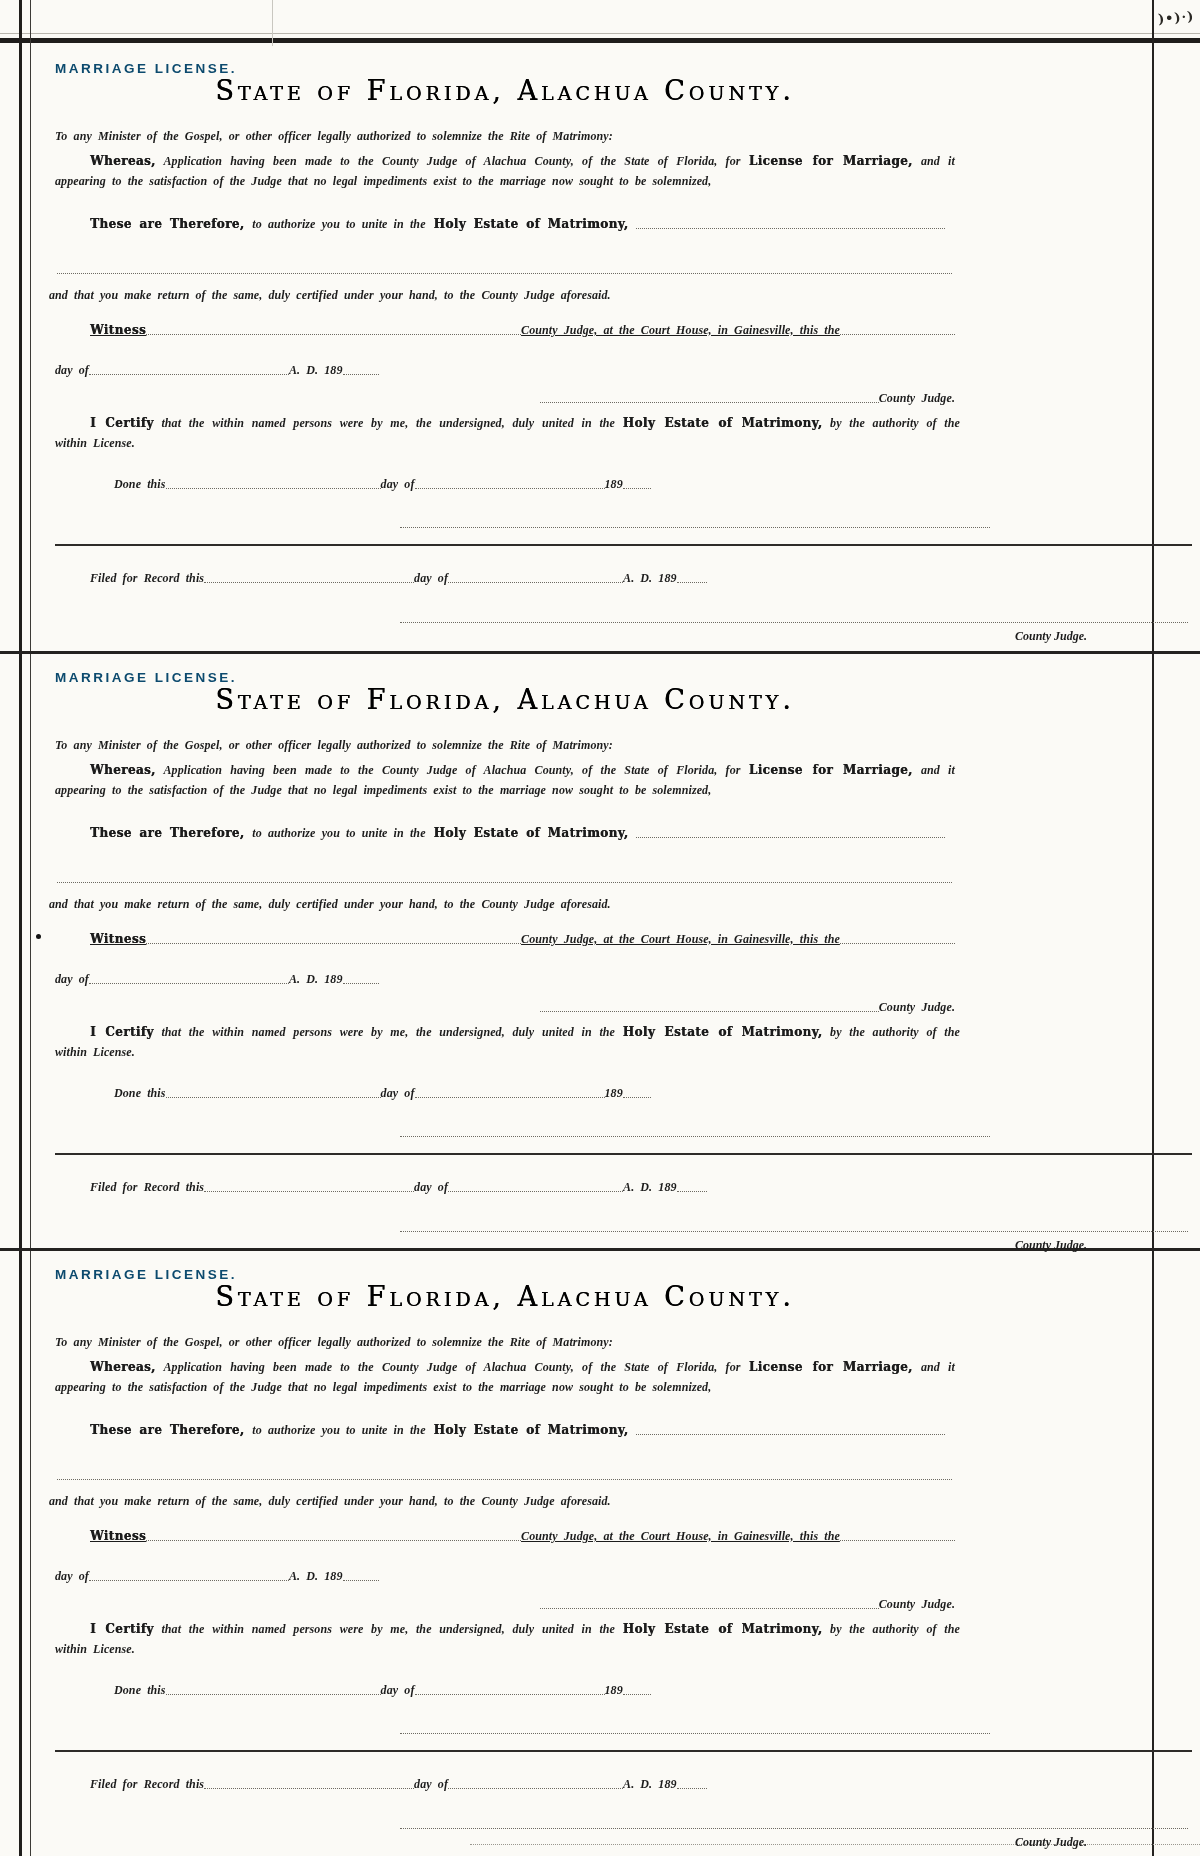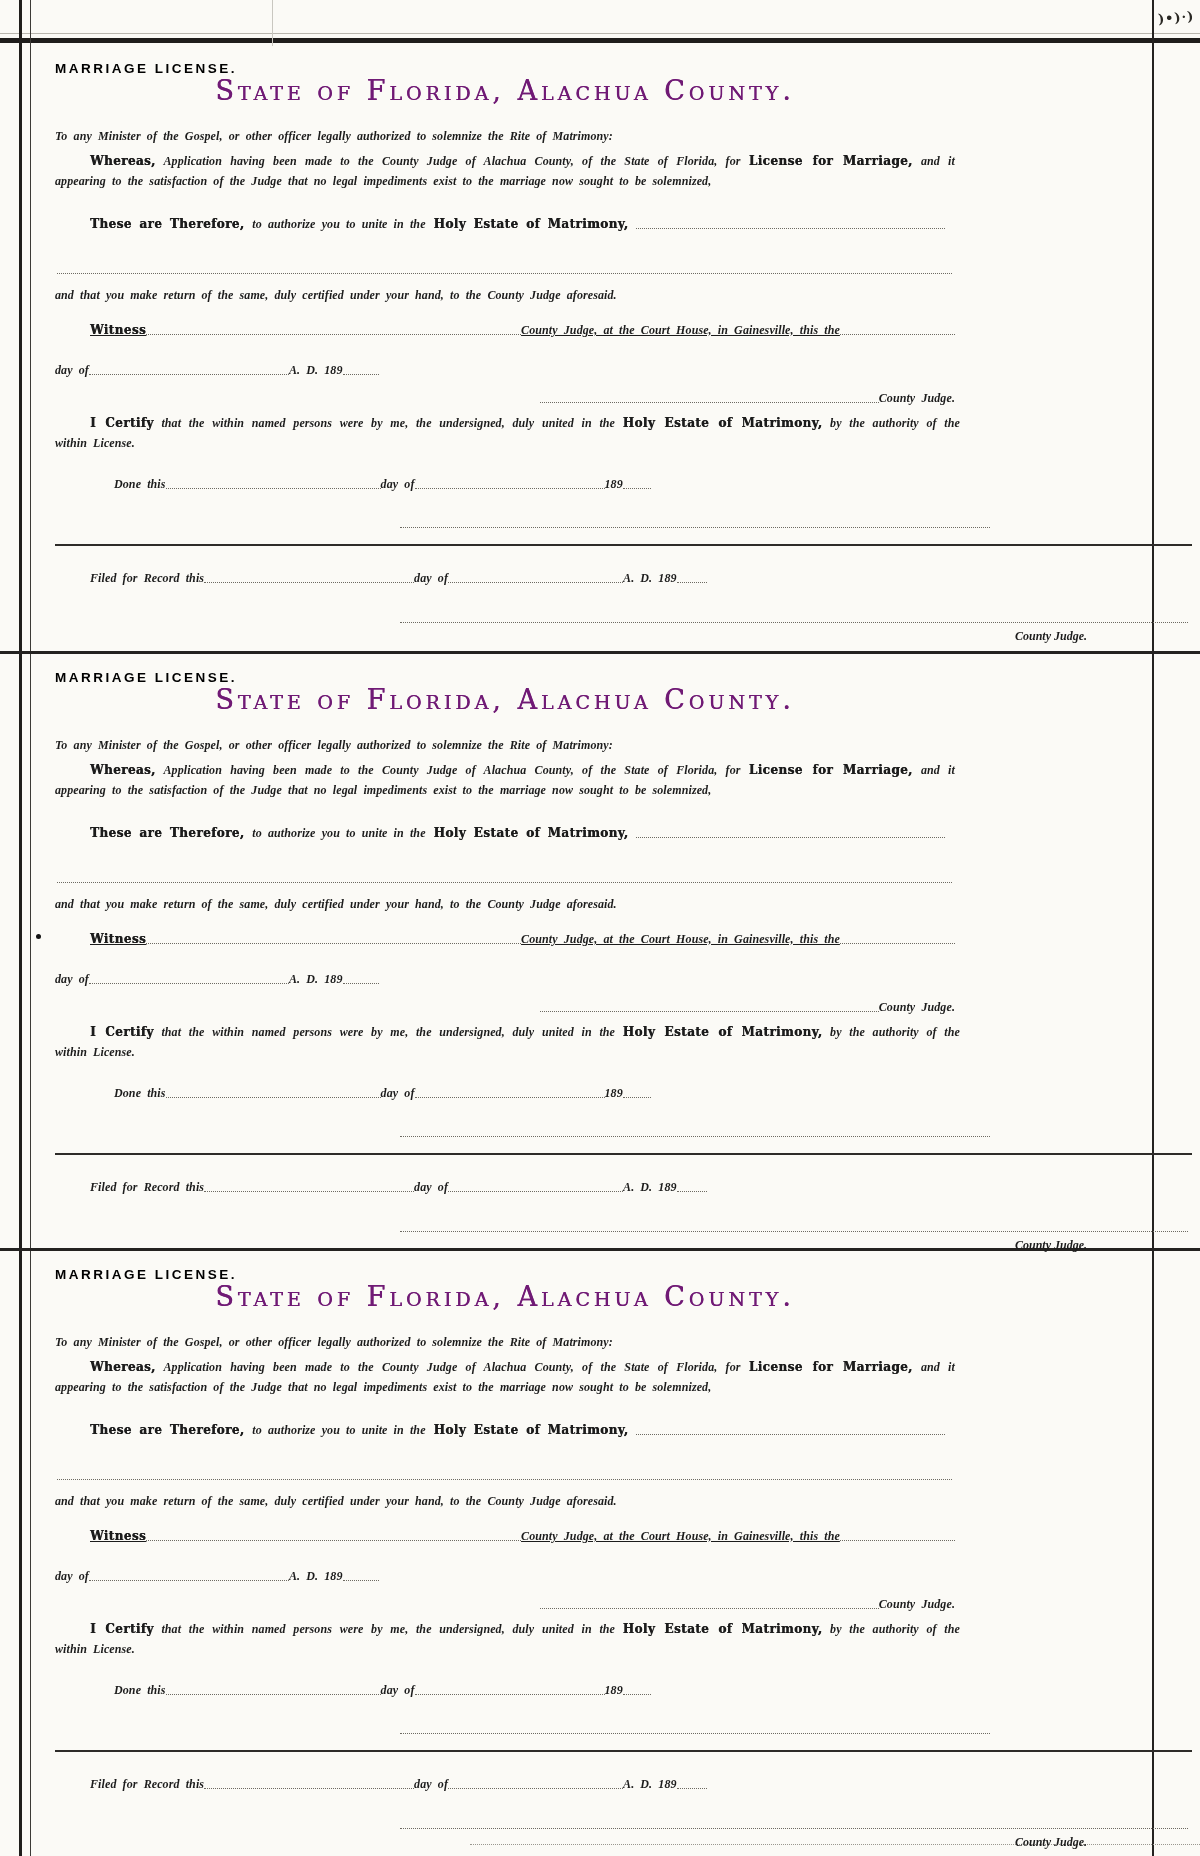--- a/index.html
+++ b/index.html
@@ -46,31 +46,31 @@
   .flex{display:flex;align-items:flex-end;}
   .dots{border-bottom:1.5px dotted #6d6a62;margin-bottom:3px;min-height:1px;}
   .grow{flex:1;}
   .w215{width:215px;} .w210{width:210px;} .w200{width:200px;}
   .w190{width:190px;} .w175{width:175px;} .w375{width:375px;}
   .w36{width:36px;} .w30{width:30px;} .w28{width:28px;}
   .dotsline{border-top:1.5px dotted #6d6a62;height:0;}
 
   .r-label{left:55px;top:16px;
     font-family:"Liberation Sans", sans-serif;font-weight:bold;
-    font-size:13.5px;letter-spacing:2.5px;color:#000000;}
+    font-size:13.5px;letter-spacing:2.5px;color:#0c4a6e;}
   .r-title{left:55px;right:245px;top:30px;text-align:center;
     font-family:"DejaVu Serif", serif;font-variant:small-caps;
-    font-size:27px;letter-spacing:4px;color:#701a75;
+    font-size:27px;letter-spacing:4px;color:#000000;
     text-shadow:.4px 0 0 currentColor;white-space:nowrap;}
   .r-to{left:55px;top:84px;}
   .r-whereas{left:55px;width:900px;top:106px;}
   .r-therefore{left:90px;right:255px;top:172px;}
   .r-therefore .gap{margin-right:8px;}
   .r-blank{left:57px;right:248px;top:228px;}
-  .r-return{left:55px;top:243px;}
+  .r-return{left:49px;top:243px;}
   .r-witness{left:90px;right:245px;top:278px;text-decoration:underline;}
   .r-dayof{left:55px;top:318px;width:420px;}
   .r-cjright{left:540px;right:245px;top:346px;}
   .r-certify{left:55px;width:905px;top:368px;}
   .r-done{left:90px;top:432px;width:660px;margin-left:24px;}
   .r-presig{left:400px;width:590px;top:482px;}
   .r-solid{left:55px;right:8px;top:499px;border-top:2px solid #2e2c29;height:0;}
   .r-filed{left:90px;top:526px;width:680px;}
   .r-fileddots{left:400px;right:12px;top:577px;}
   .r-cjsmall{left:1015px;top:584px;width:95px;

